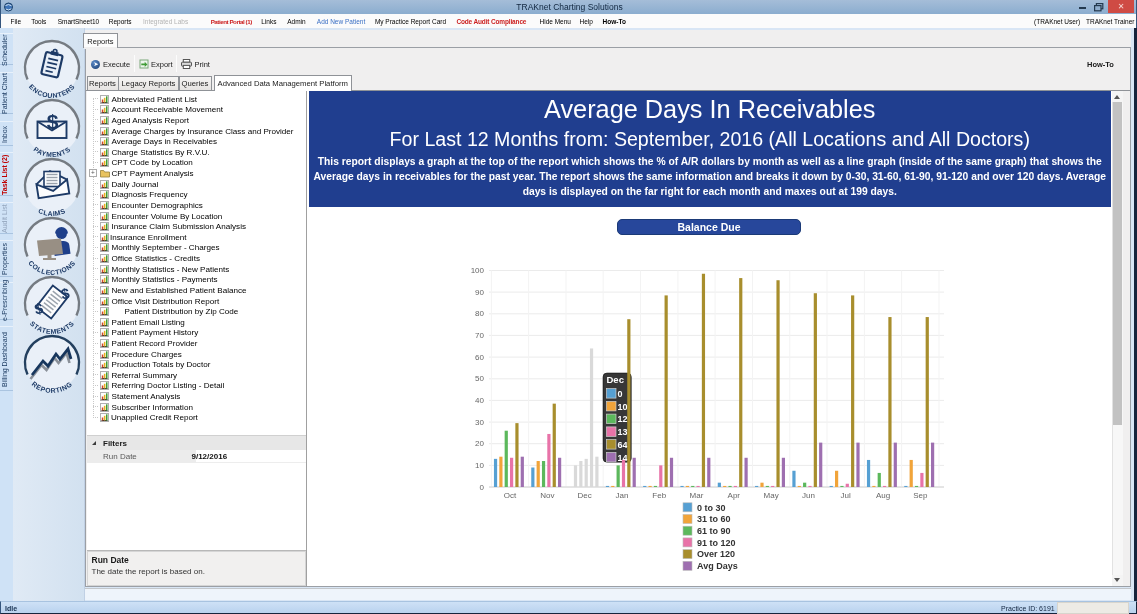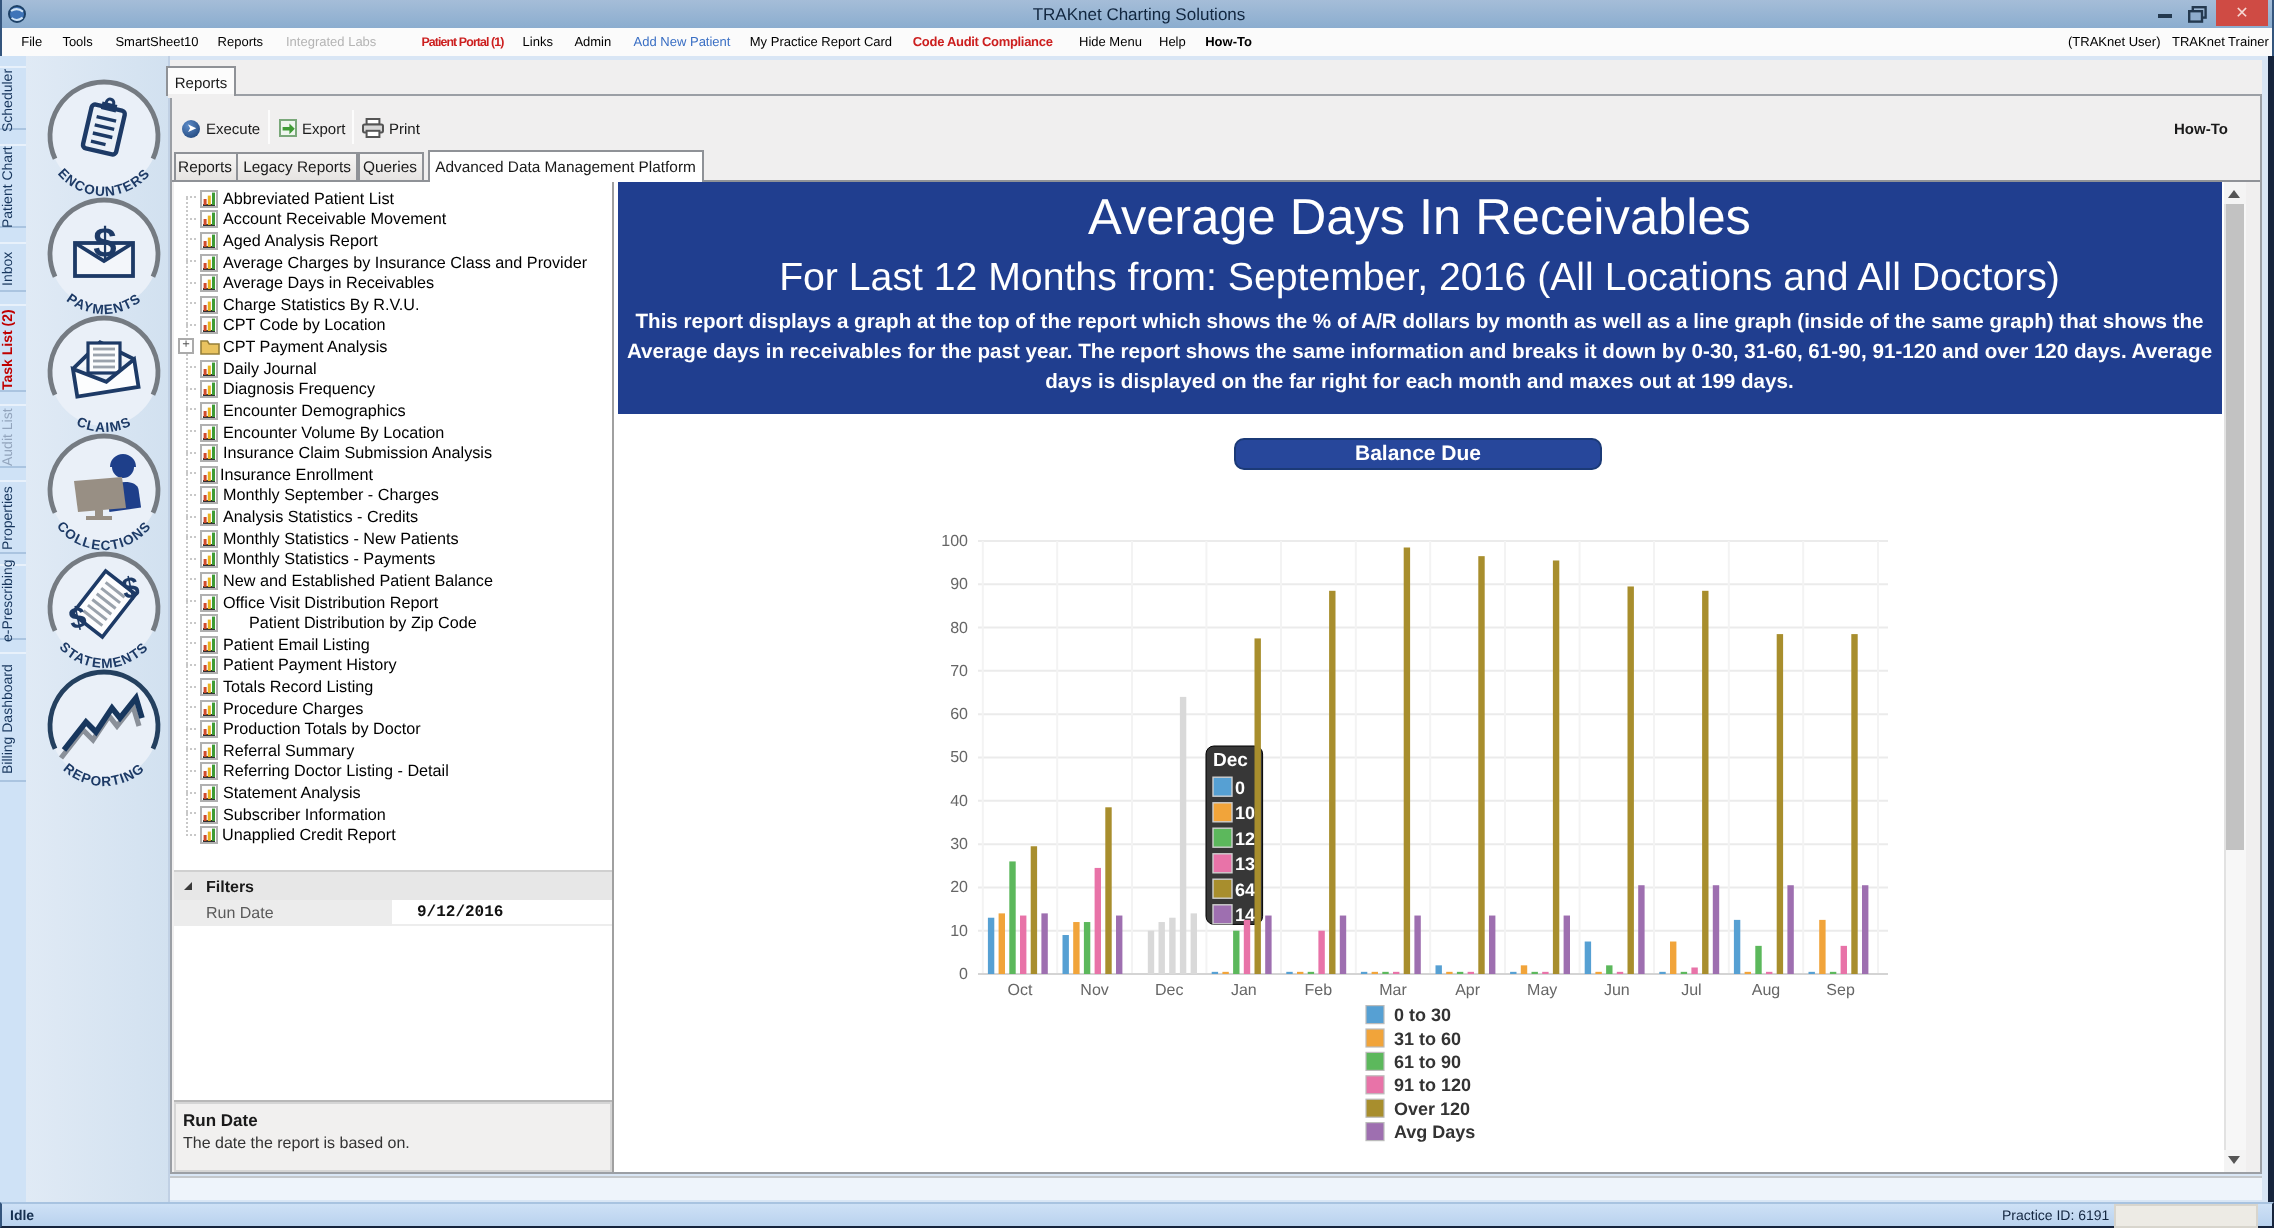--- a/index.html
+++ b/index.html
@@ -343,21 +343,21 @@
 <div style="position:absolute;left:93px;top:257.5px;width:6px;height:1px;background-image:repeating-linear-gradient(to right,#c8c8c8 0 1px,transparent 1px 2px);"></div>
 <div style="position:absolute;left:100px;top:254.0px;width:9px;height:9px;">
     <svg width="9" height="9" viewBox="0 0 9 9" style="position:absolute;left:0;top:0">
       <rect x="0.5" y="0.5" width="8" height="8" fill="#fdfdfd" stroke="#b0b0b0"></rect>
       <line x1="1.5" y1="7.5" x2="7.5" y2="7.5" stroke="#333" stroke-width="1"></line>
       <rect x="1.8" y="4.5" width="1.5" height="3" fill="#d04a2a"></rect>
       <rect x="3.9" y="2.8" width="1.5" height="4.7" fill="#e8b21e"></rect>
       <rect x="6" y="1.3" width="1.5" height="6.2" fill="#3f9c35"></rect>
     </svg>
   </div>
-<div style="position:absolute;left:111.5px;top:254.0px;font-size:8.1px;color:#000;white-space:nowrap;">Analysis Statistics - Credits</div>
+<div style="position:absolute;left:111.5px;top:254.0px;font-size:8.1px;color:#000;white-space:nowrap;">Office Statistics - Credits</div>
 <div style="position:absolute;left:93px;top:268.1px;width:6px;height:1px;background-image:repeating-linear-gradient(to right,#c8c8c8 0 1px,transparent 1px 2px);"></div>
 <div style="position:absolute;left:100px;top:264.6px;width:9px;height:9px;">
     <svg width="9" height="9" viewBox="0 0 9 9" style="position:absolute;left:0;top:0">
       <rect x="0.5" y="0.5" width="8" height="8" fill="#fdfdfd" stroke="#b0b0b0"></rect>
       <line x1="1.5" y1="7.5" x2="7.5" y2="7.5" stroke="#333" stroke-width="1"></line>
       <rect x="1.8" y="4.5" width="1.5" height="3" fill="#d04a2a"></rect>
       <rect x="3.9" y="2.8" width="1.5" height="4.7" fill="#e8b21e"></rect>
       <rect x="6" y="1.3" width="1.5" height="6.2" fill="#3f9c35"></rect>
     </svg>
   </div>
@@ -431,21 +431,21 @@
 <div style="position:absolute;left:93px;top:342.5px;width:6px;height:1px;background-image:repeating-linear-gradient(to right,#c8c8c8 0 1px,transparent 1px 2px);"></div>
 <div style="position:absolute;left:100px;top:339.0px;width:9px;height:9px;">
     <svg width="9" height="9" viewBox="0 0 9 9" style="position:absolute;left:0;top:0">
       <rect x="0.5" y="0.5" width="8" height="8" fill="#fdfdfd" stroke="#b0b0b0"></rect>
       <line x1="1.5" y1="7.5" x2="7.5" y2="7.5" stroke="#333" stroke-width="1"></line>
       <rect x="1.8" y="4.5" width="1.5" height="3" fill="#d04a2a"></rect>
       <rect x="3.9" y="2.8" width="1.5" height="4.7" fill="#e8b21e"></rect>
       <rect x="6" y="1.3" width="1.5" height="6.2" fill="#3f9c35"></rect>
     </svg>
   </div>
-<div style="position:absolute;left:111.5px;top:339.0px;font-size:8.1px;color:#000;white-space:nowrap;">Totals Record Listing</div>
+<div style="position:absolute;left:111.5px;top:339.0px;font-size:8.1px;color:#000;white-space:nowrap;">Patient Record Provider</div>
 <div style="position:absolute;left:93px;top:353.1px;width:6px;height:1px;background-image:repeating-linear-gradient(to right,#c8c8c8 0 1px,transparent 1px 2px);"></div>
 <div style="position:absolute;left:100px;top:349.6px;width:9px;height:9px;">
     <svg width="9" height="9" viewBox="0 0 9 9" style="position:absolute;left:0;top:0">
       <rect x="0.5" y="0.5" width="8" height="8" fill="#fdfdfd" stroke="#b0b0b0"></rect>
       <line x1="1.5" y1="7.5" x2="7.5" y2="7.5" stroke="#333" stroke-width="1"></line>
       <rect x="1.8" y="4.5" width="1.5" height="3" fill="#d04a2a"></rect>
       <rect x="3.9" y="2.8" width="1.5" height="4.7" fill="#e8b21e"></rect>
       <rect x="6" y="1.3" width="1.5" height="6.2" fill="#3f9c35"></rect>
     </svg>
   </div>
@@ -517,21 +517,21 @@
   </div>
 <div style="position:absolute;left:111px;top:413.3px;font-size:8.1px;color:#000;white-space:nowrap;">Unapplied Credit Report</div>
 
 <div class="abs" style="left:86.5px;top:434.5px;width:219px;height:15px;background:#e7e7e7;border-top:1px solid #d0d0d0;">
   <span style="position:absolute;left:5px;top:5px;width:0;height:0;border-bottom:4.5px solid #3a3a3a;border-left:4.5px solid transparent;"></span>
   <span style="position:absolute;left:16.5px;top:3px;font-size:8px;font-weight:bold;color:#1a1a1a;">Filters</span>
 </div>
 <div class="abs" style="left:86.5px;top:449.5px;width:219px;height:13.5px;background:#fff;border-bottom:1px solid #ededed;">
   <span style="position:absolute;left:0;top:0;width:109px;height:13px;background:#ececec;"></span>
   <span style="position:absolute;left:16.5px;top:2.5px;font-size:8px;color:#5a5a5a;">Run Date</span>
-  <span style="position:absolute;left:122px;top:2.5px;font-size:8px;font-weight:bold;color:#111;font-family:Liberation Mono, monospace;">9/12/2016</span>
+  <span style="position:absolute;left:105px;top:2.5px;font-size:8px;font-weight:bold;color:#111;">9/12/2016</span>
 </div>
 <div class="abs" style="left:86.5px;top:550px;width:219px;height:1px;background:#b8b8b8;"></div>
 <div class="abs" style="left:86.5px;top:551px;width:219px;height:34.5px;background:#f1f0ef;border:1px solid #d5d5d5;">
   <span style="position:absolute;left:4px;top:3px;font-size:8.5px;font-weight:bold;color:#1a1a1a;">Run Date</span>
   <span style="position:absolute;left:4px;top:15px;font-size:8px;color:#333;">The date the report is based on.</span>
 </div>
 
 <div class="abs" style="left:305.5px;top:91px;width:1px;height:494.5px;background:#a0a0a0;"></div>
 
 <div class="abs" style="left:306.5px;top:91px;width:816.5px;height:494.5px;background:#fff;"></div>

